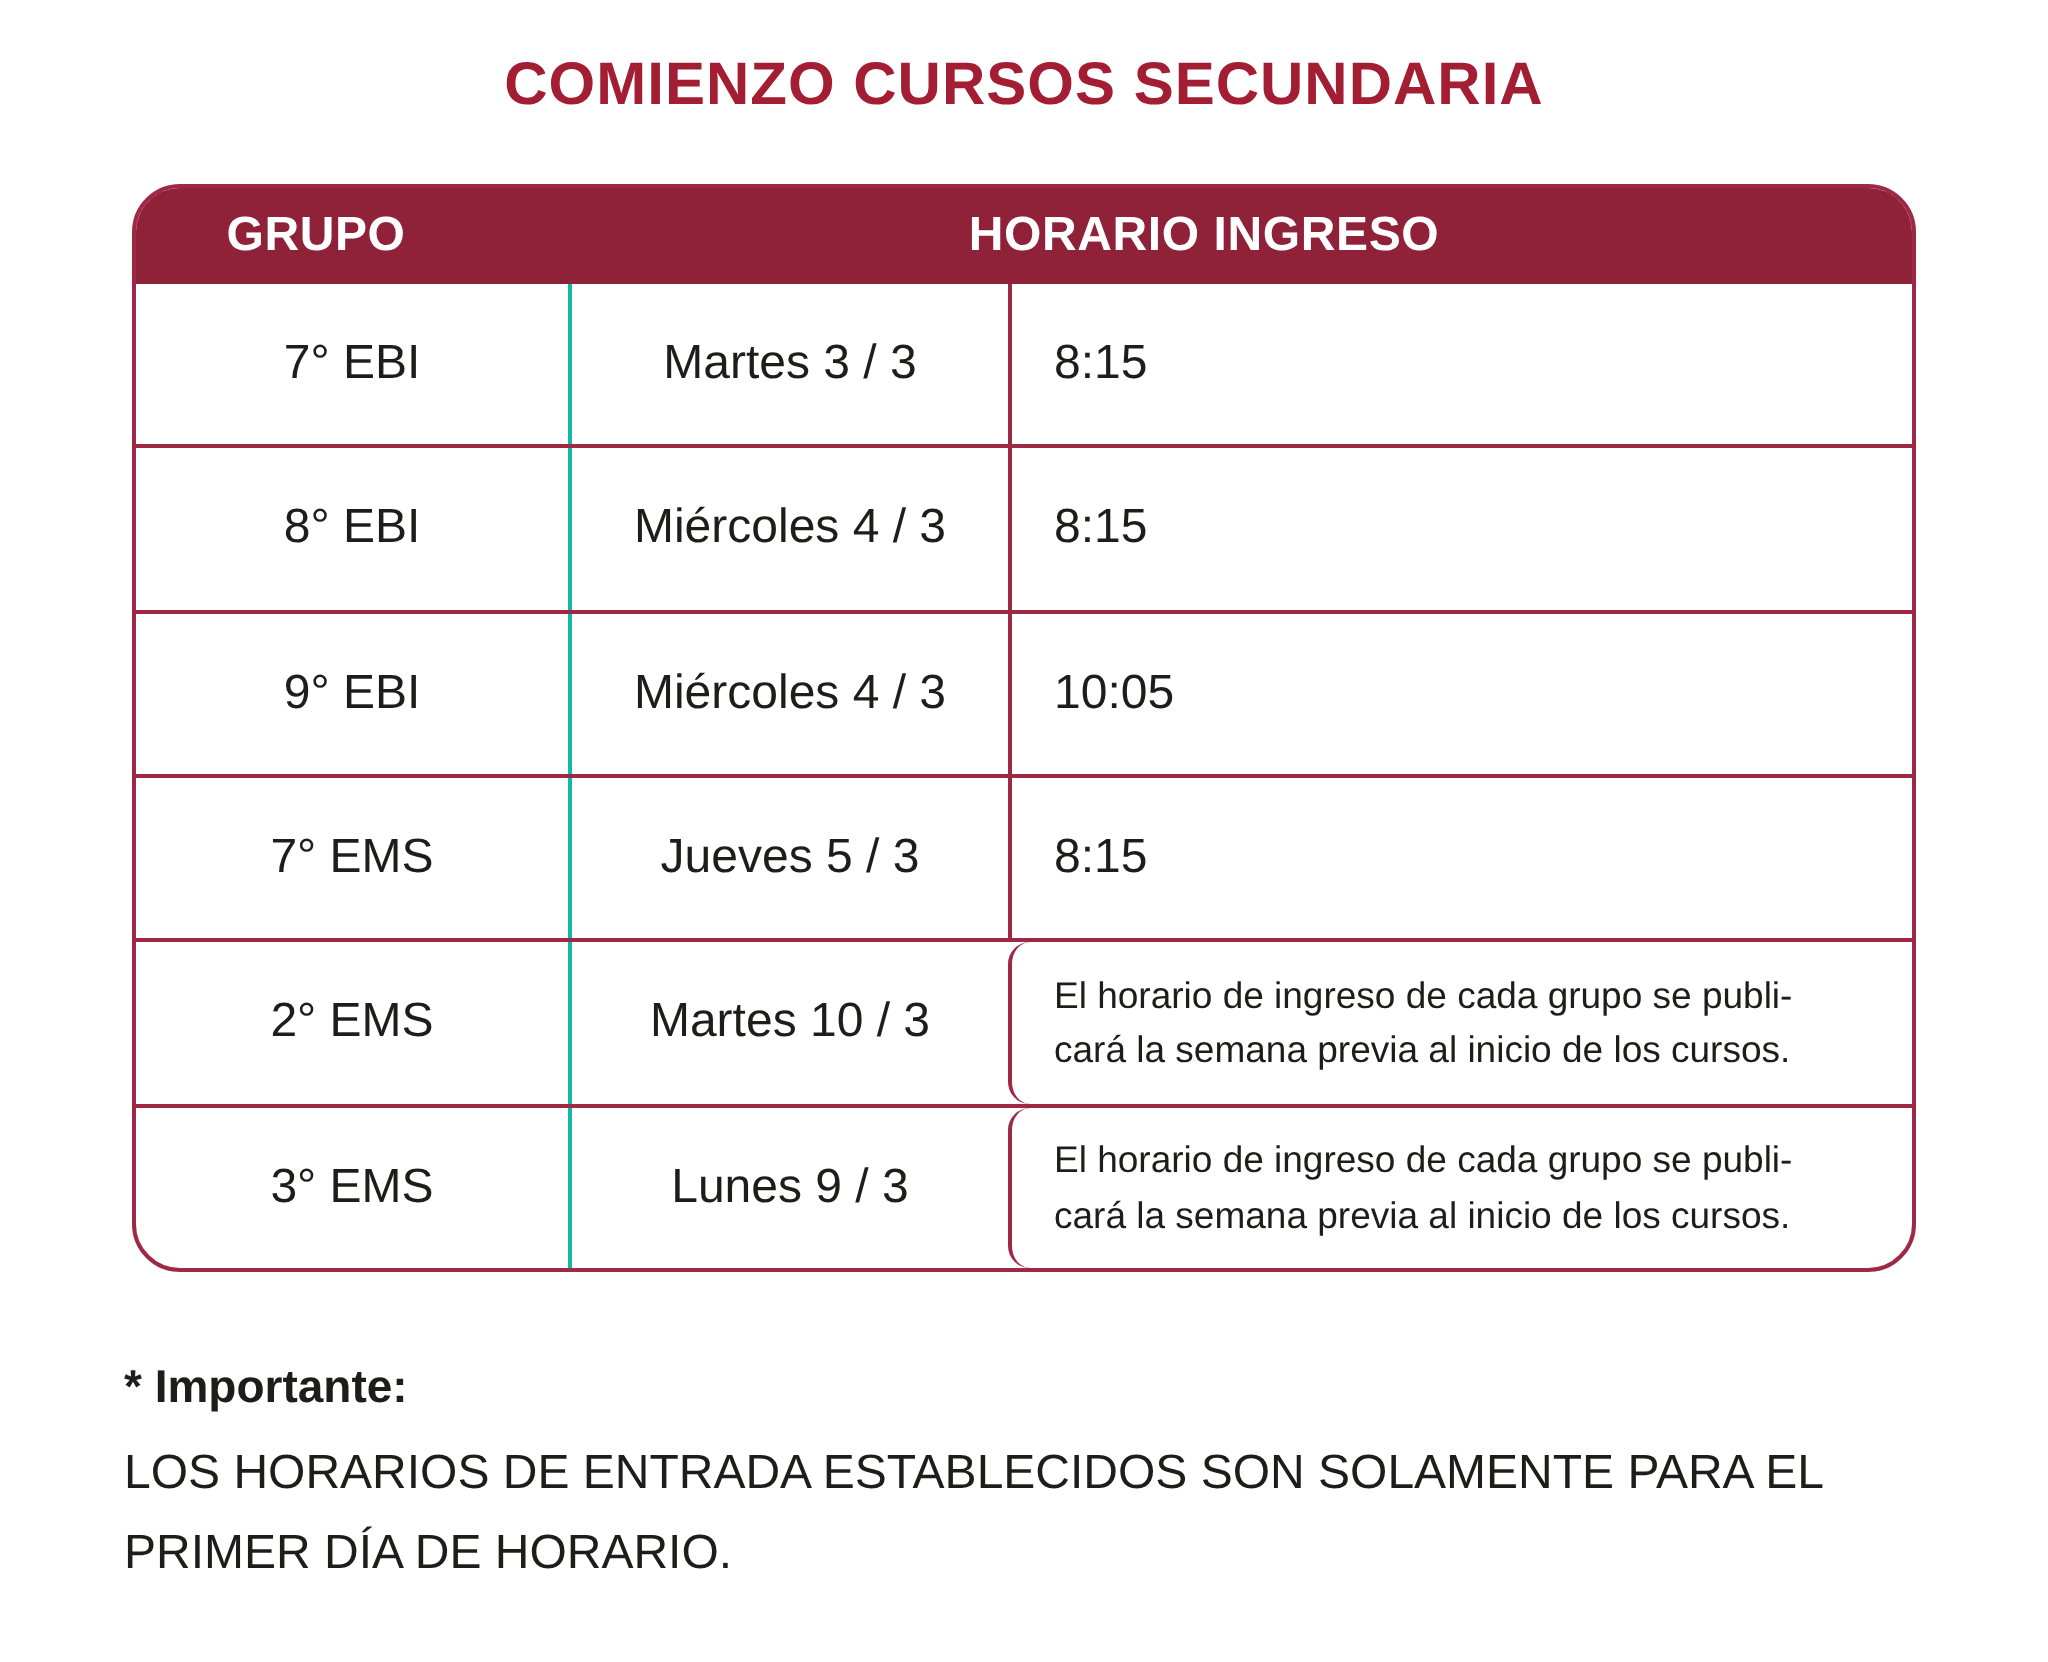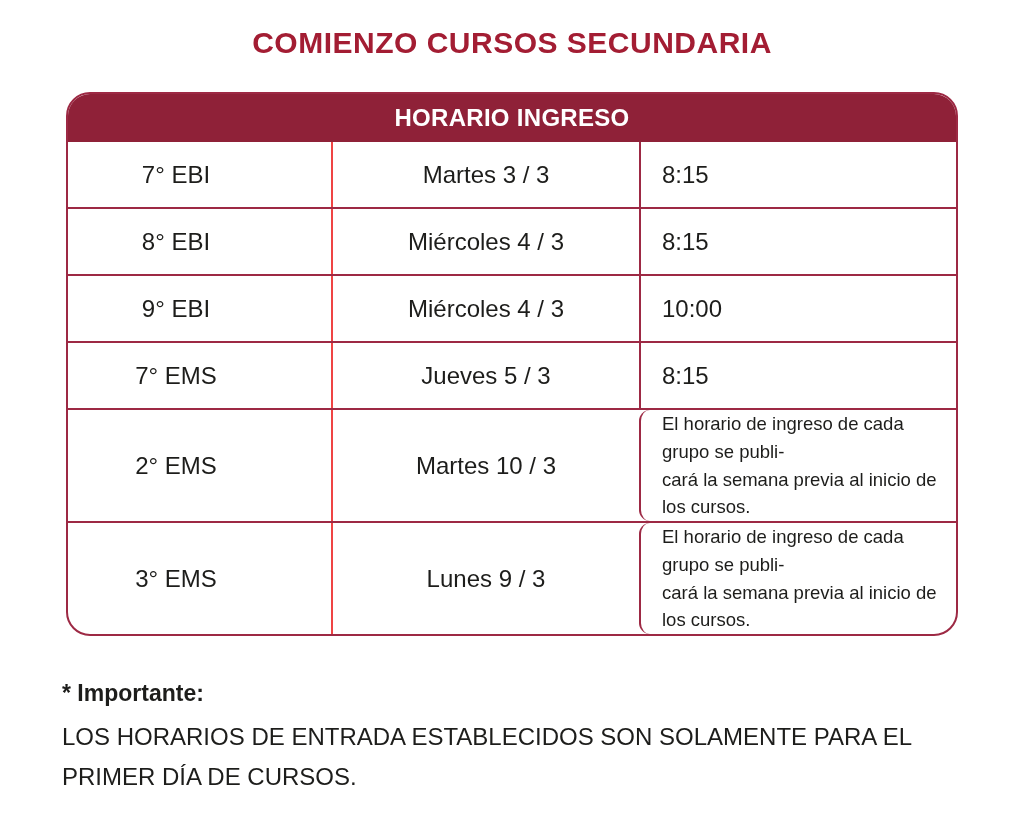--- a/index.html
+++ b/index.html
@@ -59,24 +59,23 @@
   .cell {
     display: flex;
     align-items: center;
     font-size: 24px;
   }
   .c-grupo {
     width: 216px;
     justify-content: center;
   }
   .c-fecha {
-    width: 308px;
+    width: 220px;
     justify-content: center;
-    border-left: 2px solid #ef4444;
-    margin-left: 47px;
+    border-left: 2px solid #14b8a6;
   }
   .c-horario {
     flex: 1;
     justify-content: flex-start;
     padding-left: 21px;
     padding-right: 0;
     border-left: 2px solid #9d2944;
   }
   .c-horario.note {
     font-size: 18.5px;
@@ -98,39 +97,40 @@
 </head>
 <body>
 
 <div class="page">
 
   <h1 class="title">COMIENZO CURSOS SECUNDARIA</h1>
 
   <div class="schedule-table">
 
     <div class="t-header">
+      <div class="h-cell h-grupo">GRUPO</div>
       <div class="h-cell h-horario">HORARIO INGRESO</div>
     </div>
 
     <div class="t-row first">
       <div class="cell c-grupo">7° EBI</div>
       <div class="cell c-fecha">Martes 3 / 3</div>
       <div class="cell c-horario">8:15</div>
     </div>
 
     <div class="t-row">
       <div class="cell c-grupo">8° EBI</div>
       <div class="cell c-fecha">Miércoles 4 / 3</div>
       <div class="cell c-horario">8:15</div>
     </div>
 
     <div class="t-row">
       <div class="cell c-grupo">9° EBI</div>
       <div class="cell c-fecha">Miércoles 4 / 3</div>
-      <div class="cell c-horario">10:00</div>
+      <div class="cell c-horario">10:05</div>
     </div>
 
     <div class="t-row">
       <div class="cell c-grupo">7° EMS</div>
       <div class="cell c-fecha">Jueves 5 / 3</div>
       <div class="cell c-horario">8:15</div>
     </div>
 
     <div class="t-row">
       <div class="cell c-grupo">2° EMS</div>
@@ -144,16 +144,16 @@
       <div class="cell c-fecha">Lunes 9 / 3</div>
       <div class="cell c-horario note">El horario de ingreso de cada grupo se publi-
 cará la semana previa al inicio de los cursos.</div>
     </div>
 
   </div>
 
   <div class="footer">
     <div class="important">* Importante:</div>
     <div>LOS HORARIOS DE ENTRADA ESTABLECIDOS SON SOLAMENTE PARA EL</div>
-    <div>PRIMER DÍA DE CURSOS.</div>
+    <div>PRIMER DÍA DE HORARIO.</div>
   </div>
 
 </div>
 
 </body></html>

